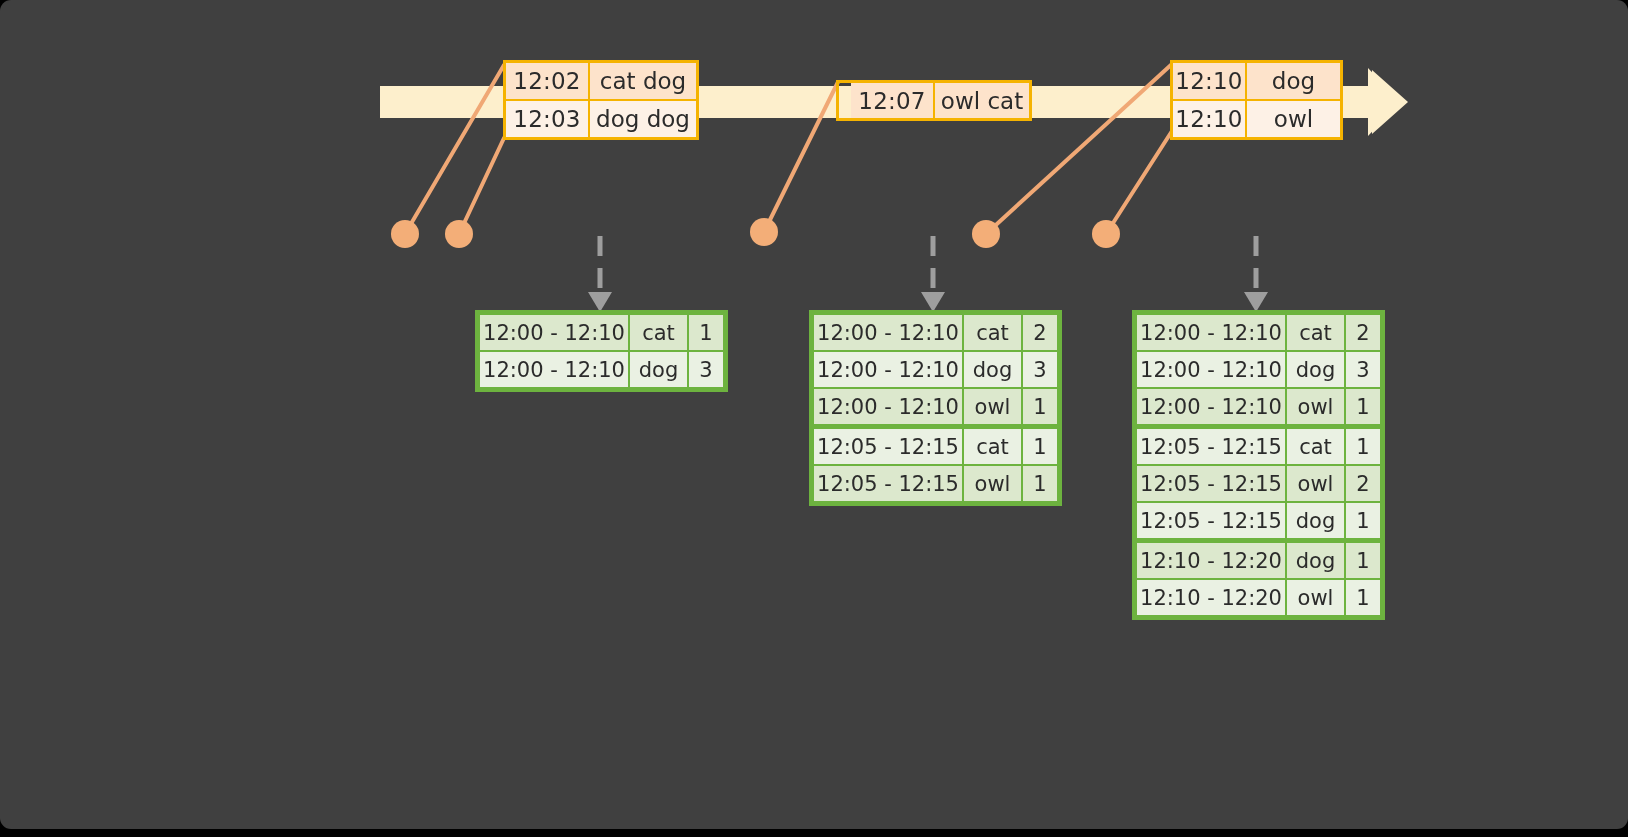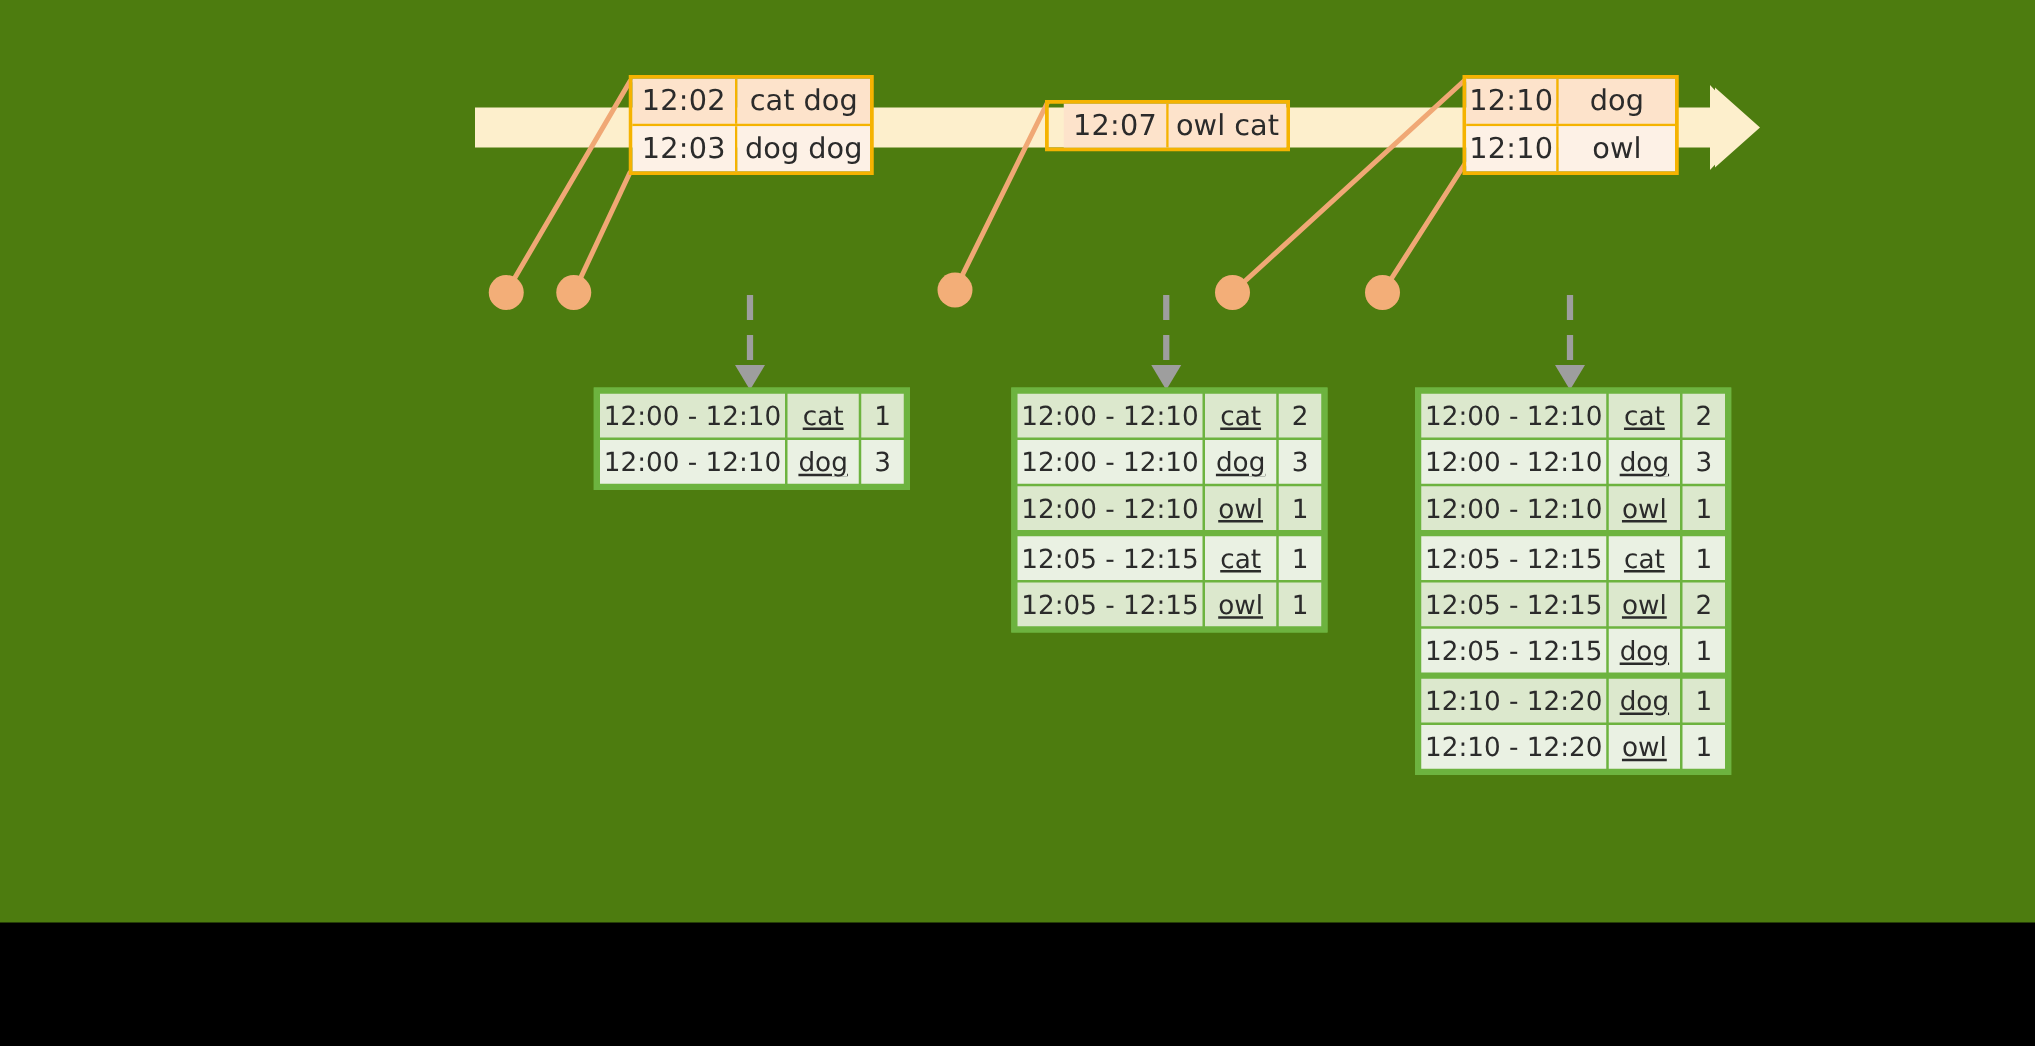--- a/index.html
+++ b/index.html
@@ -11,22 +11,23 @@
     width: 1628px;
     height: 837px;
     position: relative;
     overflow: hidden;
     font-family: "DejaVu Sans", sans-serif;
   }
   #stage {
     position: absolute;
     left: 0; top: 0;
     width: 1628px;
-    height: 738px;
-    background: #4d7c0f;
+    height: 829px;
+    background: #404040;
+    border-radius: 11px;
   }
   svg.layer {
     position: absolute;
     left: 0; top: 0;
     width: 1628px;
     height: 837px;
     pointer-events: none;
   }
 
   
@@ -90,21 +91,21 @@
     display: flex;
     align-items: center;
     justify-content: center;
     font-size: 21px;
     color: #2b2b2b;
     box-sizing: border-box;
   }
   .res-row.dark  .res-cell { background: #DCE8CD; }
   .res-row.light .res-cell { background: #EAF1E3; }
   .c-window { width: 148px; }
-  .c-word   { width: 57px; text-decoration: underline; }
+  .c-word   { width: 57px; }
   .c-count  { width: 34px; }
 
   
   .res-row.sep-top { margin-top: 3px; }
 </style>
 </head>
 <body>
 
 <div id="stage">
 

